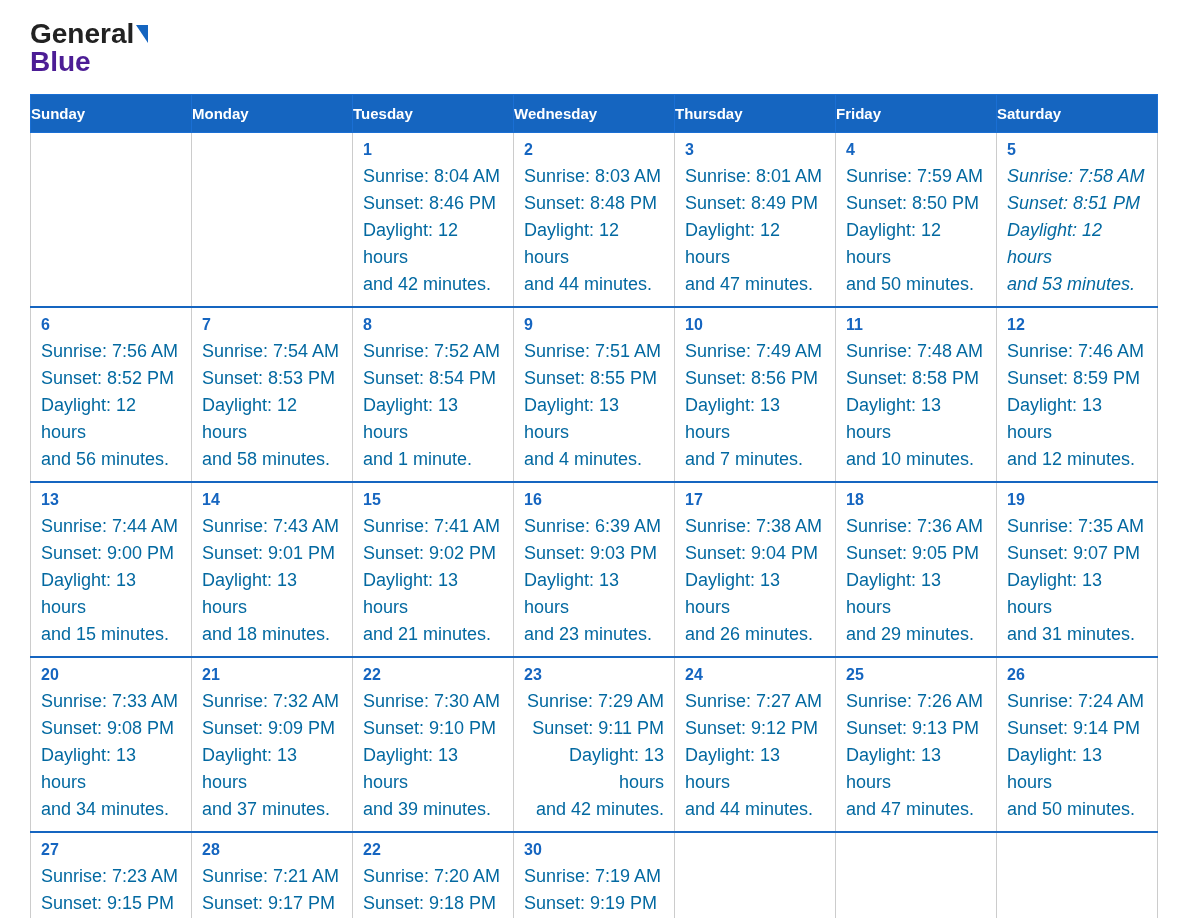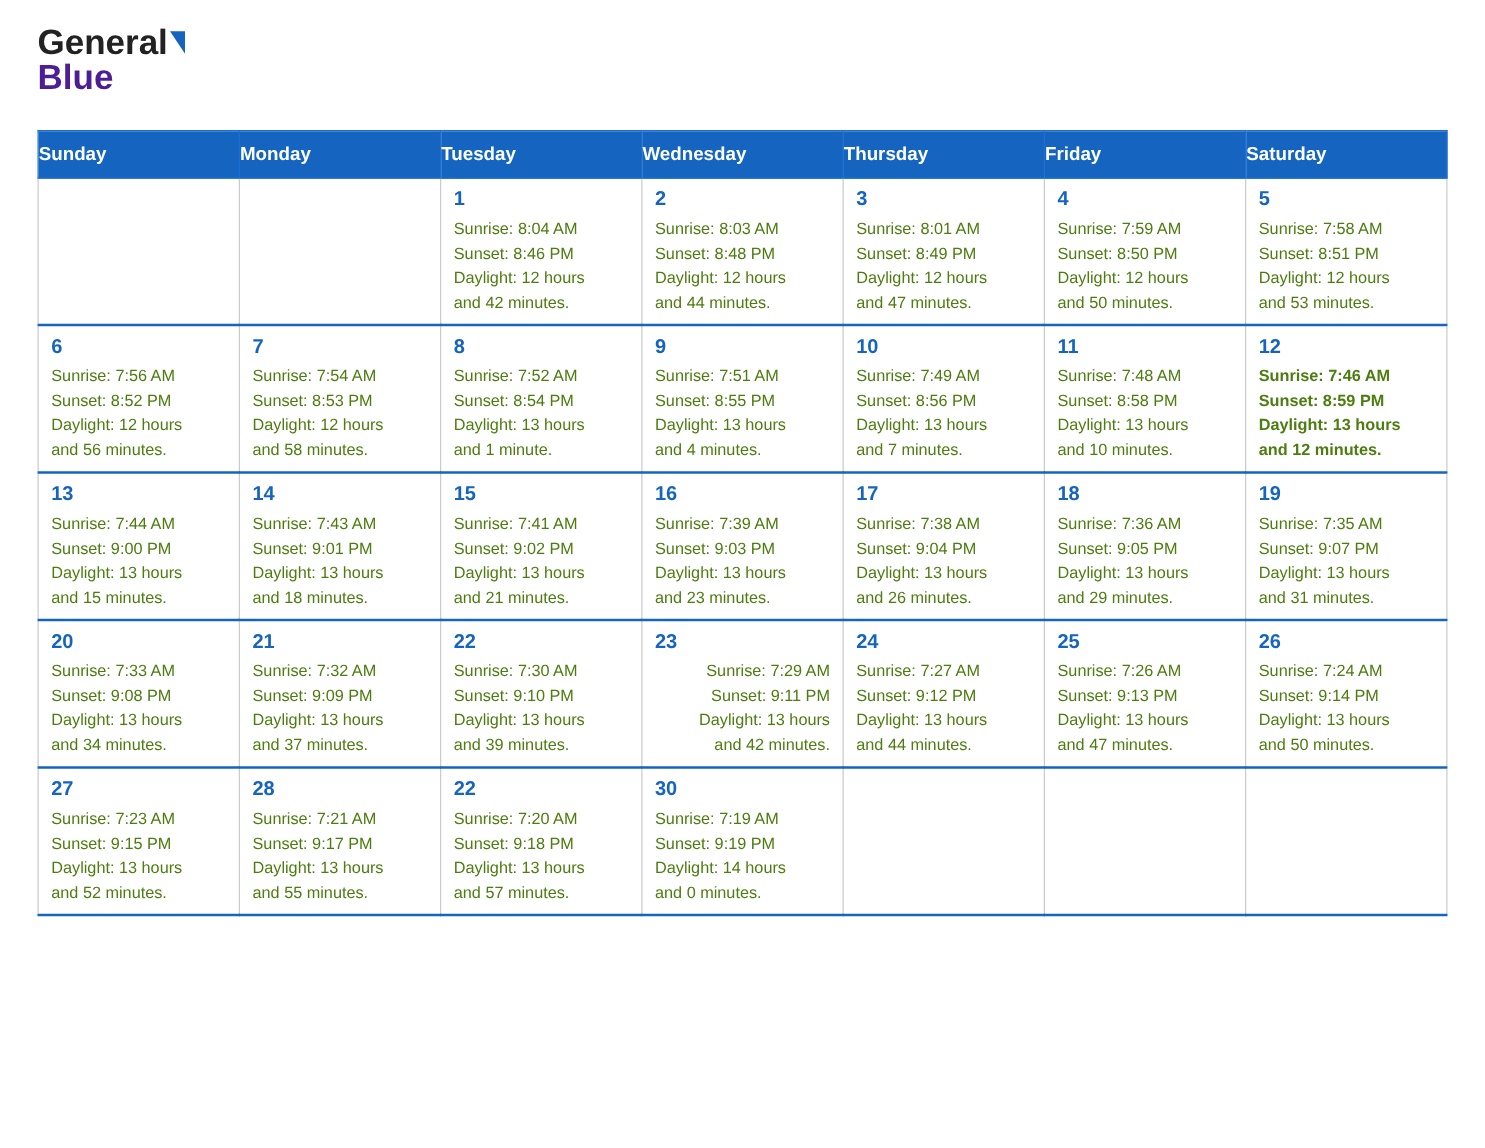--- a/index.html
+++ b/index.html
@@ -8,21 +8,21 @@
       background: #fff;
       color: #333;
       width: 1188px;
       min-height: 918px;
       padding: 20px 30px;
     }
     .header {
       display: flex;
       justify-content: space-between;
       align-items: flex-end;
-      margin-bottom: 28px;
+      margin-bottom: 18px;
     }
     .logo {
       display: flex;
       flex-direction: column;
       align-items: flex-start;
     }
     .logo-general {
       font-size: 28px;
       font-weight: bold;
       color: #222;
@@ -83,22 +83,22 @@
       color: #333;
     }
     .day-number {
       font-size: 16px;
       font-weight: bold;
       color: #1565c0;
       display: block;
       margin-bottom: 4px;
     }
     .day-info {
-      font-size: 13px;
-      color: #4d7c0f;
+      font-size: 18px;
+      color: #0369a1;
       line-height: 1.5;
     }
     .empty-cell {
       background: #fff;
     }
     .calendar tbody tr {
       border-bottom: 2px solid #1565c0;
     }
   </style>
 </head>
@@ -153,21 +153,21 @@
         </td>
         <td>
           <span class="day-number">4</span>
           <div class="day-info" style="white-space: pre-line;">Sunrise: 7:59 AM
 Sunset: 8:50 PM
 Daylight: 12 hours
 and 50 minutes.</div>
         </td>
         <td>
           <span class="day-number">5</span>
-          <div class="day-info" style="white-space: pre-line;">Sunrise: 7:58 AM
+          <div class="day-info" style="white-space: pre-line; font-style: italic;">Sunrise: 7:58 AM
 Sunset: 8:51 PM
 Daylight: 12 hours
 and 53 minutes.</div>
         </td>
       </tr>
       <tr>
         <td>
           <span class="day-number">6</span>
           <div class="day-info" style="white-space: pre-line;">Sunrise: 7:56 AM
 Sunset: 8:52 PM
@@ -204,21 +204,21 @@
         </td>
         <td>
           <span class="day-number">11</span>
           <div class="day-info" style="white-space: pre-line;">Sunrise: 7:48 AM
 Sunset: 8:58 PM
 Daylight: 13 hours
 and 10 minutes.</div>
         </td>
         <td>
           <span class="day-number">12</span>
-          <div class="day-info" style="white-space: pre-line; font-weight: bold;">Sunrise: 7:46 AM
+          <div class="day-info" style="white-space: pre-line;">Sunrise: 7:46 AM
 Sunset: 8:59 PM
 Daylight: 13 hours
 and 12 minutes.</div>
         </td>
       </tr>
       <tr>
         <td>
           <span class="day-number">13</span>
           <div class="day-info" style="white-space: pre-line;">Sunrise: 7:44 AM
 Sunset: 9:00 PM
@@ -234,21 +234,21 @@
         </td>
         <td>
           <span class="day-number">15</span>
           <div class="day-info" style="white-space: pre-line;">Sunrise: 7:41 AM
 Sunset: 9:02 PM
 Daylight: 13 hours
 and 21 minutes.</div>
         </td>
         <td>
           <span class="day-number">16</span>
-          <div class="day-info" style="white-space: pre-line;">Sunrise: 7:39 AM
+          <div class="day-info" style="white-space: pre-line;">Sunrise: 6:39 AM
 Sunset: 9:03 PM
 Daylight: 13 hours
 and 23 minutes.</div>
         </td>
         <td>
           <span class="day-number">17</span>
           <div class="day-info" style="white-space: pre-line;">Sunrise: 7:38 AM
 Sunset: 9:04 PM
 Daylight: 13 hours
 and 26 minutes.</div>

